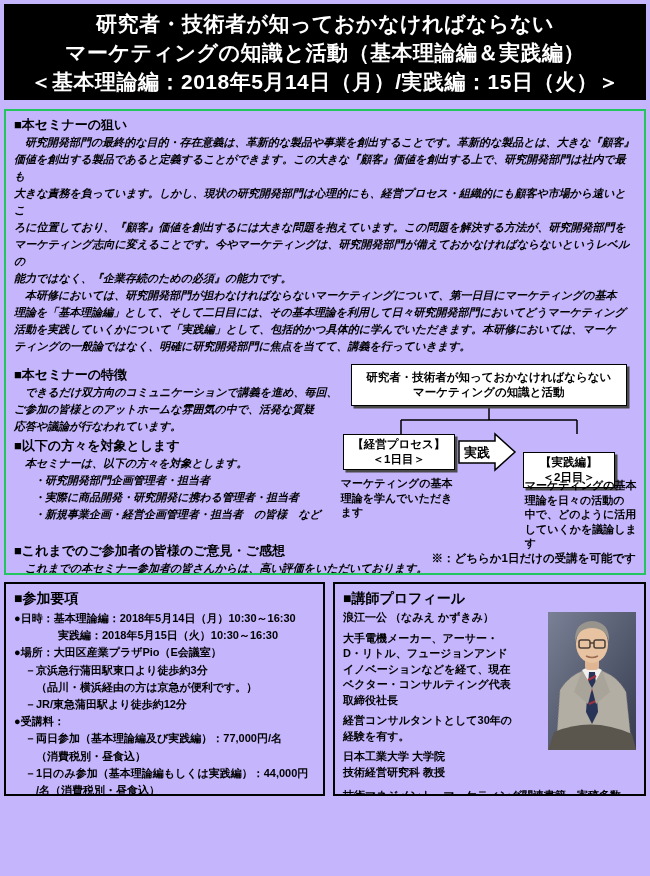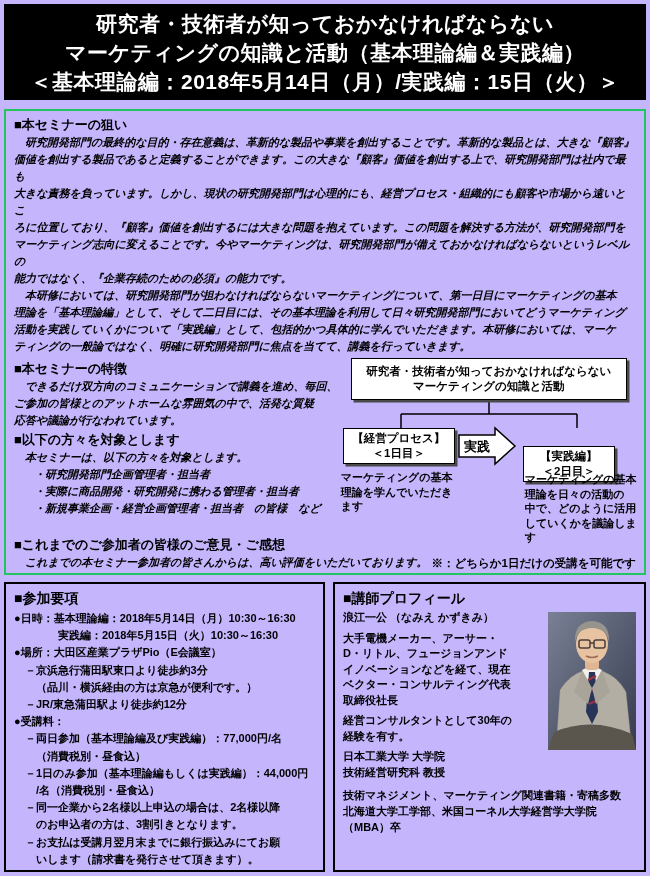--- a/index.html
+++ b/index.html
@@ -9,42 +9,42 @@
   
   .banner{background:#000;color:#fff;border:2px solid #000;box-sizing:border-box;
           height:96px;display:flex;flex-direction:column;justify-content:center;
           text-align:center;}
   .banner div{font-size:21px;font-weight:700;line-height:29px;letter-spacing:.5px;}
   
   .main-box{border:2px solid #22c55e;box-sizing:border-box;margin-top:9px;height:466px;
             padding:5px 8px 3px;overflow:hidden;}
   .h1{font-size:13px;font-weight:700;line-height:18px;}
   .bt{font-size:11px;font-weight:600;line-height:17px;white-space:pre-line;font-style:italic;}
-  .mid{display:flex;margin-top:3px;}
+  .mid{display:flex;margin-top:9px;}
   .mid-left{width:330px;}
   .mid-left .h1{margin-top:2px;}
   .bullets{padding-left:20px;}
   
   .diagram{position:relative;width:302px;height:174px;margin-left:auto;}
   .connector{position:absolute;left:0;top:0;}
   .dbox{position:absolute;background:#fff;border:1.5px solid #000;
         box-shadow:2.5px 2.5px 0 #4a4a4a;box-sizing:border-box;
         display:flex;align-items:center;justify-content:center;text-align:center;
         font-size:11.5px;font-weight:600;line-height:15px;white-space:pre-line;}
   .dcap{position:absolute;font-size:11px;font-weight:600;line-height:14.5px;
         white-space:pre-line;}
   .arrow-svg{position:absolute;}
   
-  .op-row{display:flex;margin-top:4px;align-items:flex-end;}
+  .op-row{display:flex;margin-top:4px;align-items:flex-start;}
   .op-note{font-size:11.5px;font-weight:700;margin-left:auto;padding-top:9px;
            white-space:nowrap;}
   .quotes{font-size:11px;font-weight:600;line-height:18px;white-space:pre-line;
           padding-left:14px;margin-top:3px;}
   
-  .bottom-row{display:flex;gap:8px;margin-top:7px;height:290px;border-radius:22px;}
+  .bottom-row{display:flex;gap:8px;margin-top:7px;height:214px;border-radius:22px;}
   .bbox{border:2px solid #000;box-sizing:border-box;padding:4px 8px;overflow:hidden;}
   .req-box{width:321px;}
   .prof-box{flex:1;}
   .h2{font-size:14px;font-weight:700;line-height:20px;}
   .req-body{font-size:11px;font-weight:600;line-height:17.2px;white-space:pre-line;
             margin-top:2px;}
   .prof-row{display:flex;margin-top:2px;}
   .prof-col{width:202px;font-size:11px;font-weight:600;}
   .pblock{white-space:pre-line;line-height:15.5px;margin-bottom:5px;}
   .photo-wrap{margin-left:auto;padding-top:2px;}

